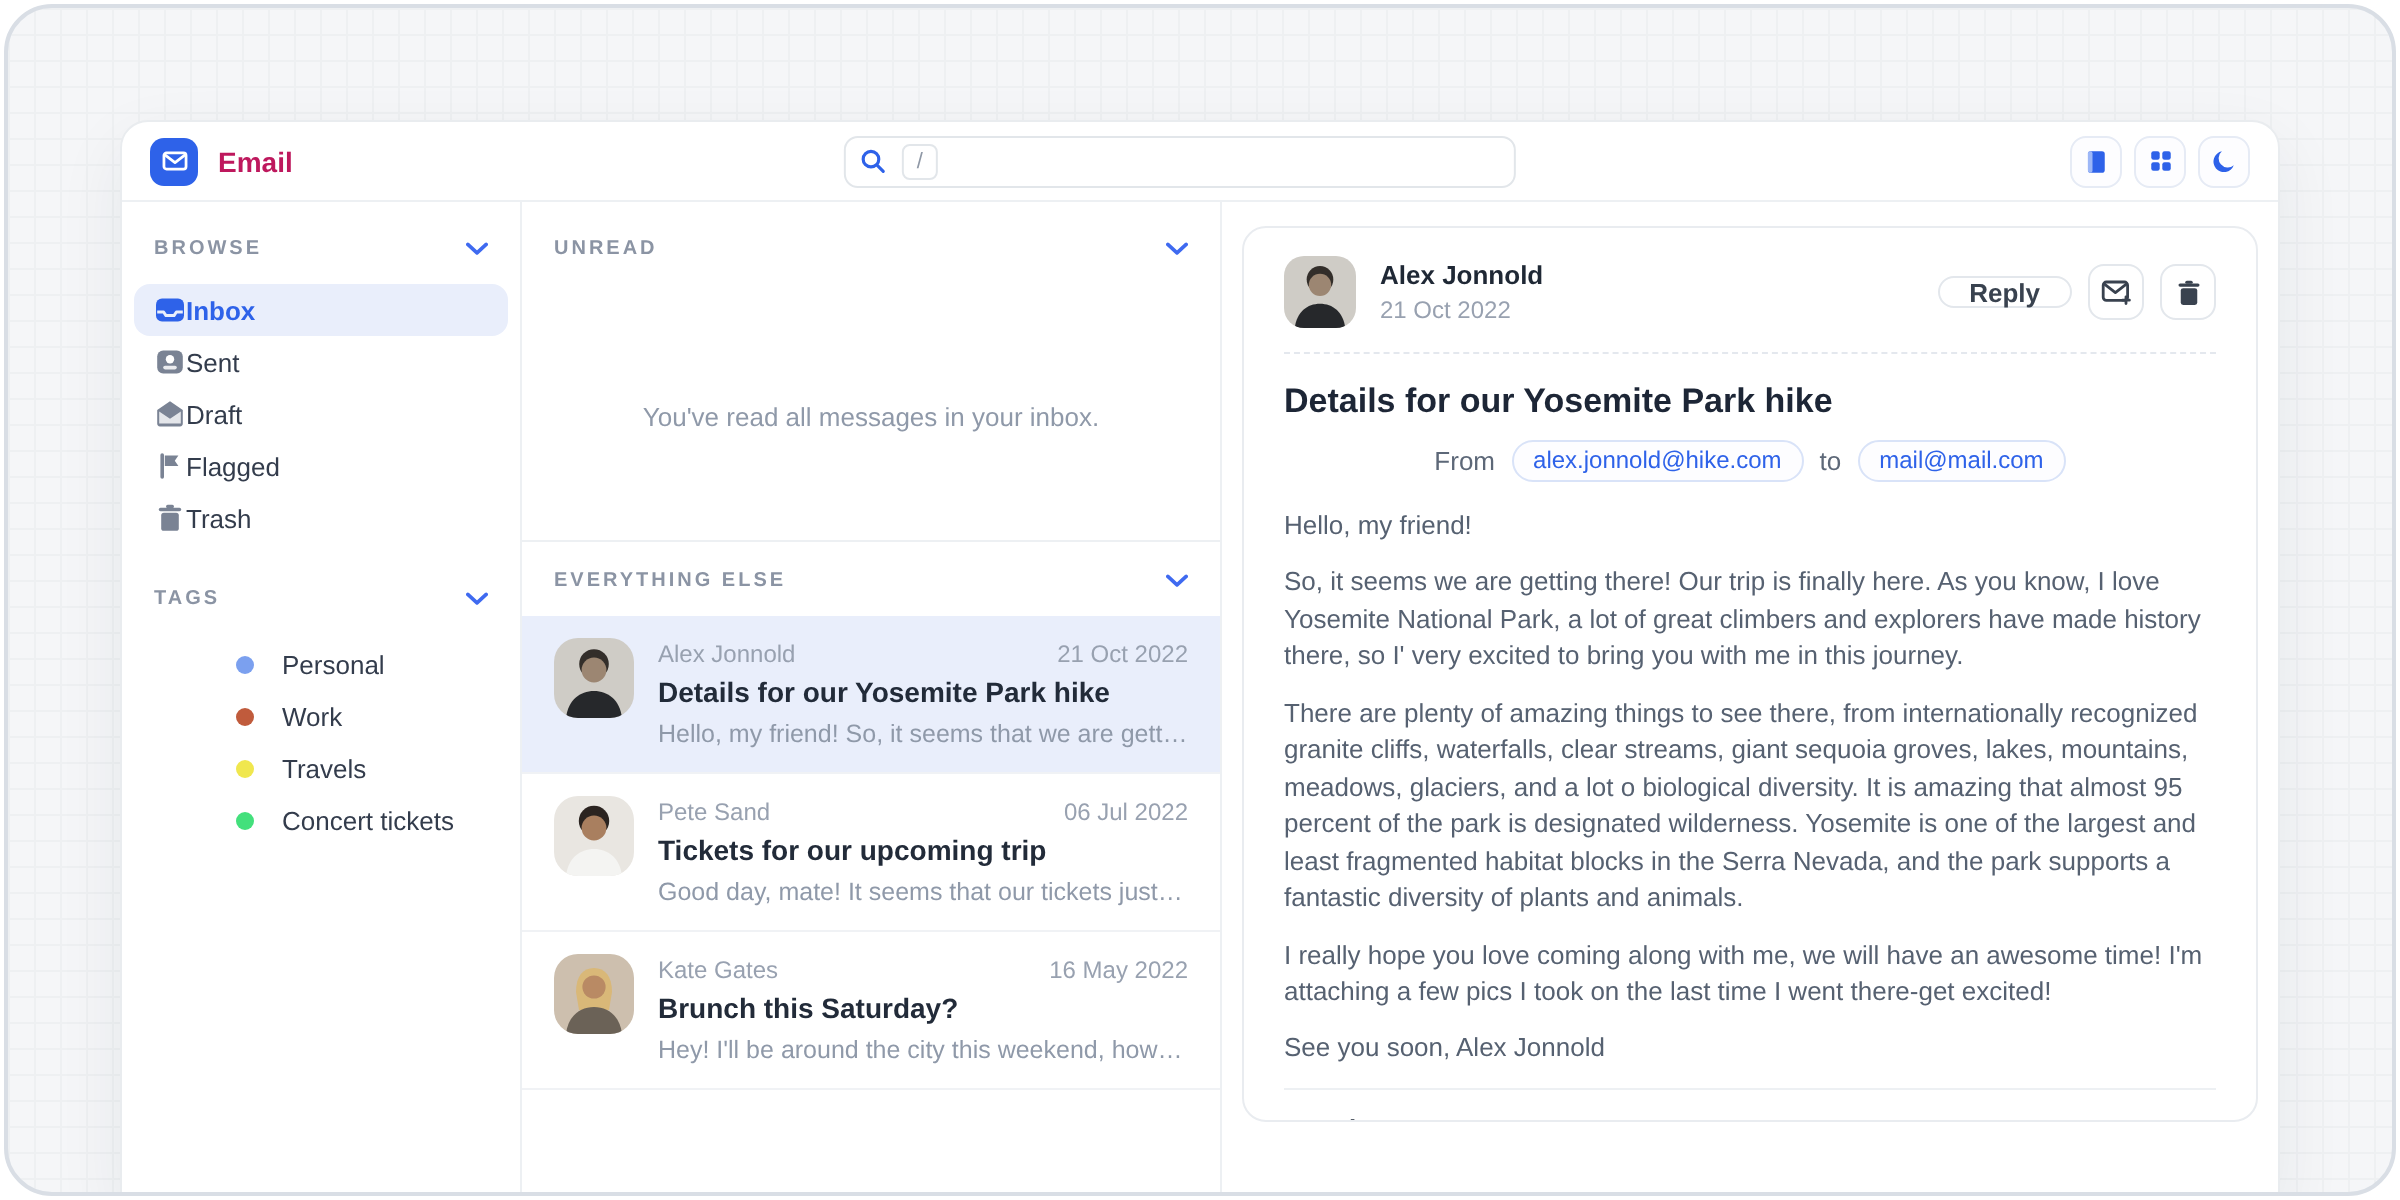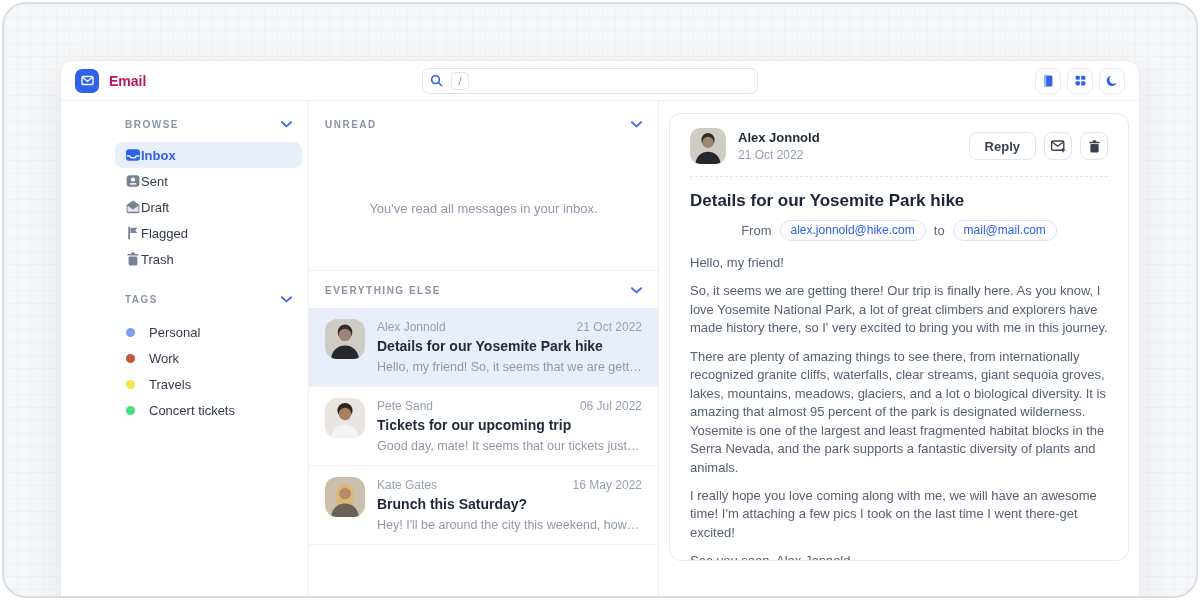--- a/index.html
+++ b/index.html
@@ -62,37 +62,37 @@
     width: 18px; height: 18px; border: 1px solid #e2e6ea; border-radius: 4px;
     color: #8f98a6; font-size: 11px; display: flex; align-items: center; justify-content: center;
   }
   .topIcons { margin-left: auto; display: flex; gap: 6px; }
   .iconBtn {
     width: 26px; height: 26px; border: 1px solid #e6ebf5; border-radius: 8px;
     background: #fdfdff; color: #2e62e9;
     display: flex; align-items: center; justify-content: center; cursor: pointer;
   }
   
-  .cols { flex: 1; display: flex; min-height: 0; margin-left: 48px; }
+  .cols { flex: 1; display: flex; min-height: 0; }
   .sidebar { flex: 0 0 200px; width: 200px; border-right: 1px solid #edf0f3; padding-top: 18px; }
   .sectionHead {
     display: flex; align-items: center; justify-content: space-between;
     padding: 0 16px; color: #8b94a4; font-size: 10px; font-weight: bold; letter-spacing: 1.5px;
   }
   .chev { color: #3f6af0; cursor: pointer; display: flex; }
   .navList { margin-top: 12px; padding: 0 6px; }
   .navItem {
     height: 26px; display: flex; align-items: center; gap: 0;
     padding: 0 10px; border-radius: 8px; font-size: 13px; color: #333c4c; cursor: pointer;
   }
   .navItem .nIcon { width: 16px; height: 16px; color: #7a8394; display: flex; }
   .navItem.active { background: #e9eefb; color: #2e62e9; font-weight: bold; }
   .navItem.active .nIcon { color: #2e62e9; }
   .tagsBlock { margin-top: 22px; }
-  .tagList { margin-top: 14px; }
+  .tagList { margin-top: 14px; padding-left: 40px; }
   .tagItem { height: 26px; display: flex; align-items: center; gap: 14px; padding: 0 17px; font-size: 13px; color: #333c4c; cursor: pointer; }
   .dot { width: 9px; height: 9px; border-radius: 50%; flex: 0 0 9px; }
   
   .list { flex: 0 0 350px; width: 350px; border-right: 1px solid #edf0f3; display: flex; flex-direction: column; }
   .unreadSection { height: 170px; border-bottom: 1px solid #edf0f3; position: relative; padding-top: 18px; }
   .emptyText { position: absolute; left: 0; right: 0; top: 100px; text-align: center; color: #8f99a9; font-size: 13px; }
   .elseHead { padding: 14px 16px 12px; }
   .mailItem {
     display: grid; grid-template-columns: 40px 1fr; column-gap: 12px;
     padding: 11px 16px 12px; border-bottom: 1px solid #f0f2f5; cursor: pointer;
@@ -108,21 +108,21 @@
   .detailCard {
     border: 1px solid #e9ecf0; border-radius: 12px;
     padding: 14px 20px 16px; height: 448px; overflow: hidden; background: #fff;
   }
   .dHeader { display: flex; align-items: center; gap: 12px; }
   .dAvatar { width: 36px; height: 36px; border-radius: 10px; overflow: hidden; flex: 0 0 36px; }
   .dName { font-size: 13px; font-weight: bold; color: #1f2835; }
   .dDate { font-size: 12px; color: #98a1b0; margin-top: 3px; }
   .dActions { margin-left: auto; display: flex; gap: 8px; align-items: center; }
   .replyBtn {
-    height: 28px; padding: 0 15px; border: 1px solid #e3e7ec; border-radius: 8px;
+    height: 16px; padding: 0 15px; border: 1px solid #e3e7ec; border-radius: 8px;
     background: #fff; font-size: 13px; font-weight: bold; color: #39424f; cursor: pointer;
     font-family: "Liberation Sans", sans-serif;
   }
   .sqBtn {
     width: 28px; height: 28px; border: 1px solid #e3e7ec; border-radius: 8px;
     background: #fff; color: #39424f; display: flex; align-items: center; justify-content: center; cursor: pointer;
   }
   .dashDivider { border-top: 1px dashed #e4e8ee; margin: 12px 0 14px; }
   .dSubject { font-size: 17px; font-weight: bold; color: #1d2636; margin-bottom: 9px; }
   .fromLine { display: flex; align-items: center; gap: 8px; font-size: 13px; color: #5d6878; justify-content: center; }

